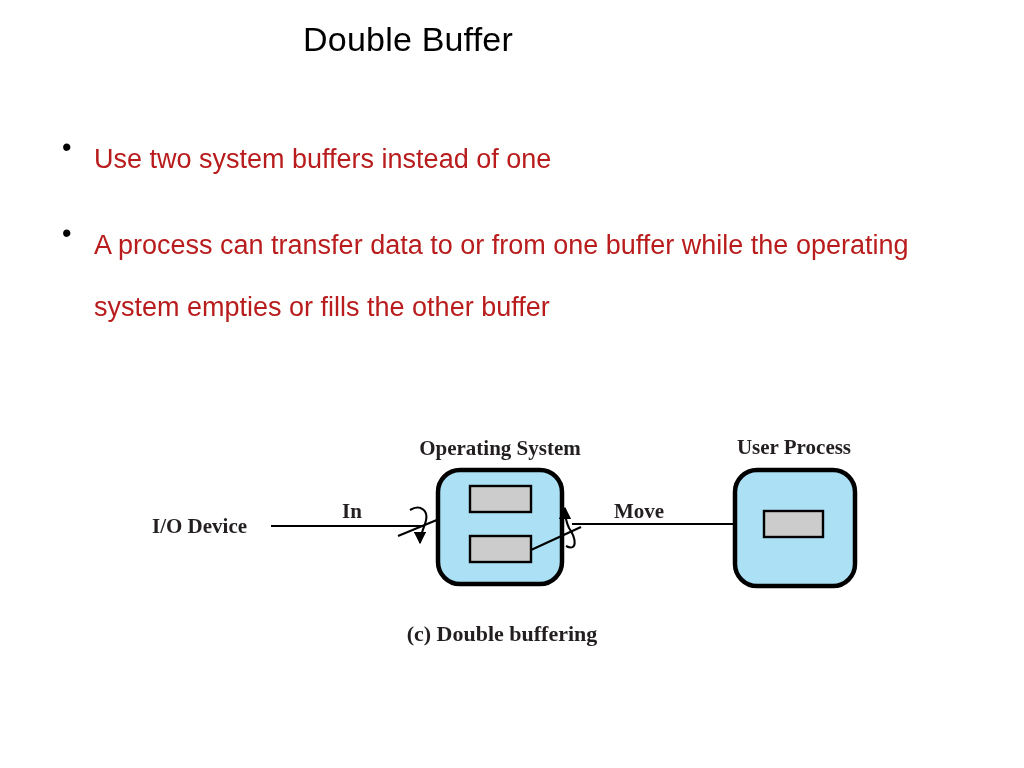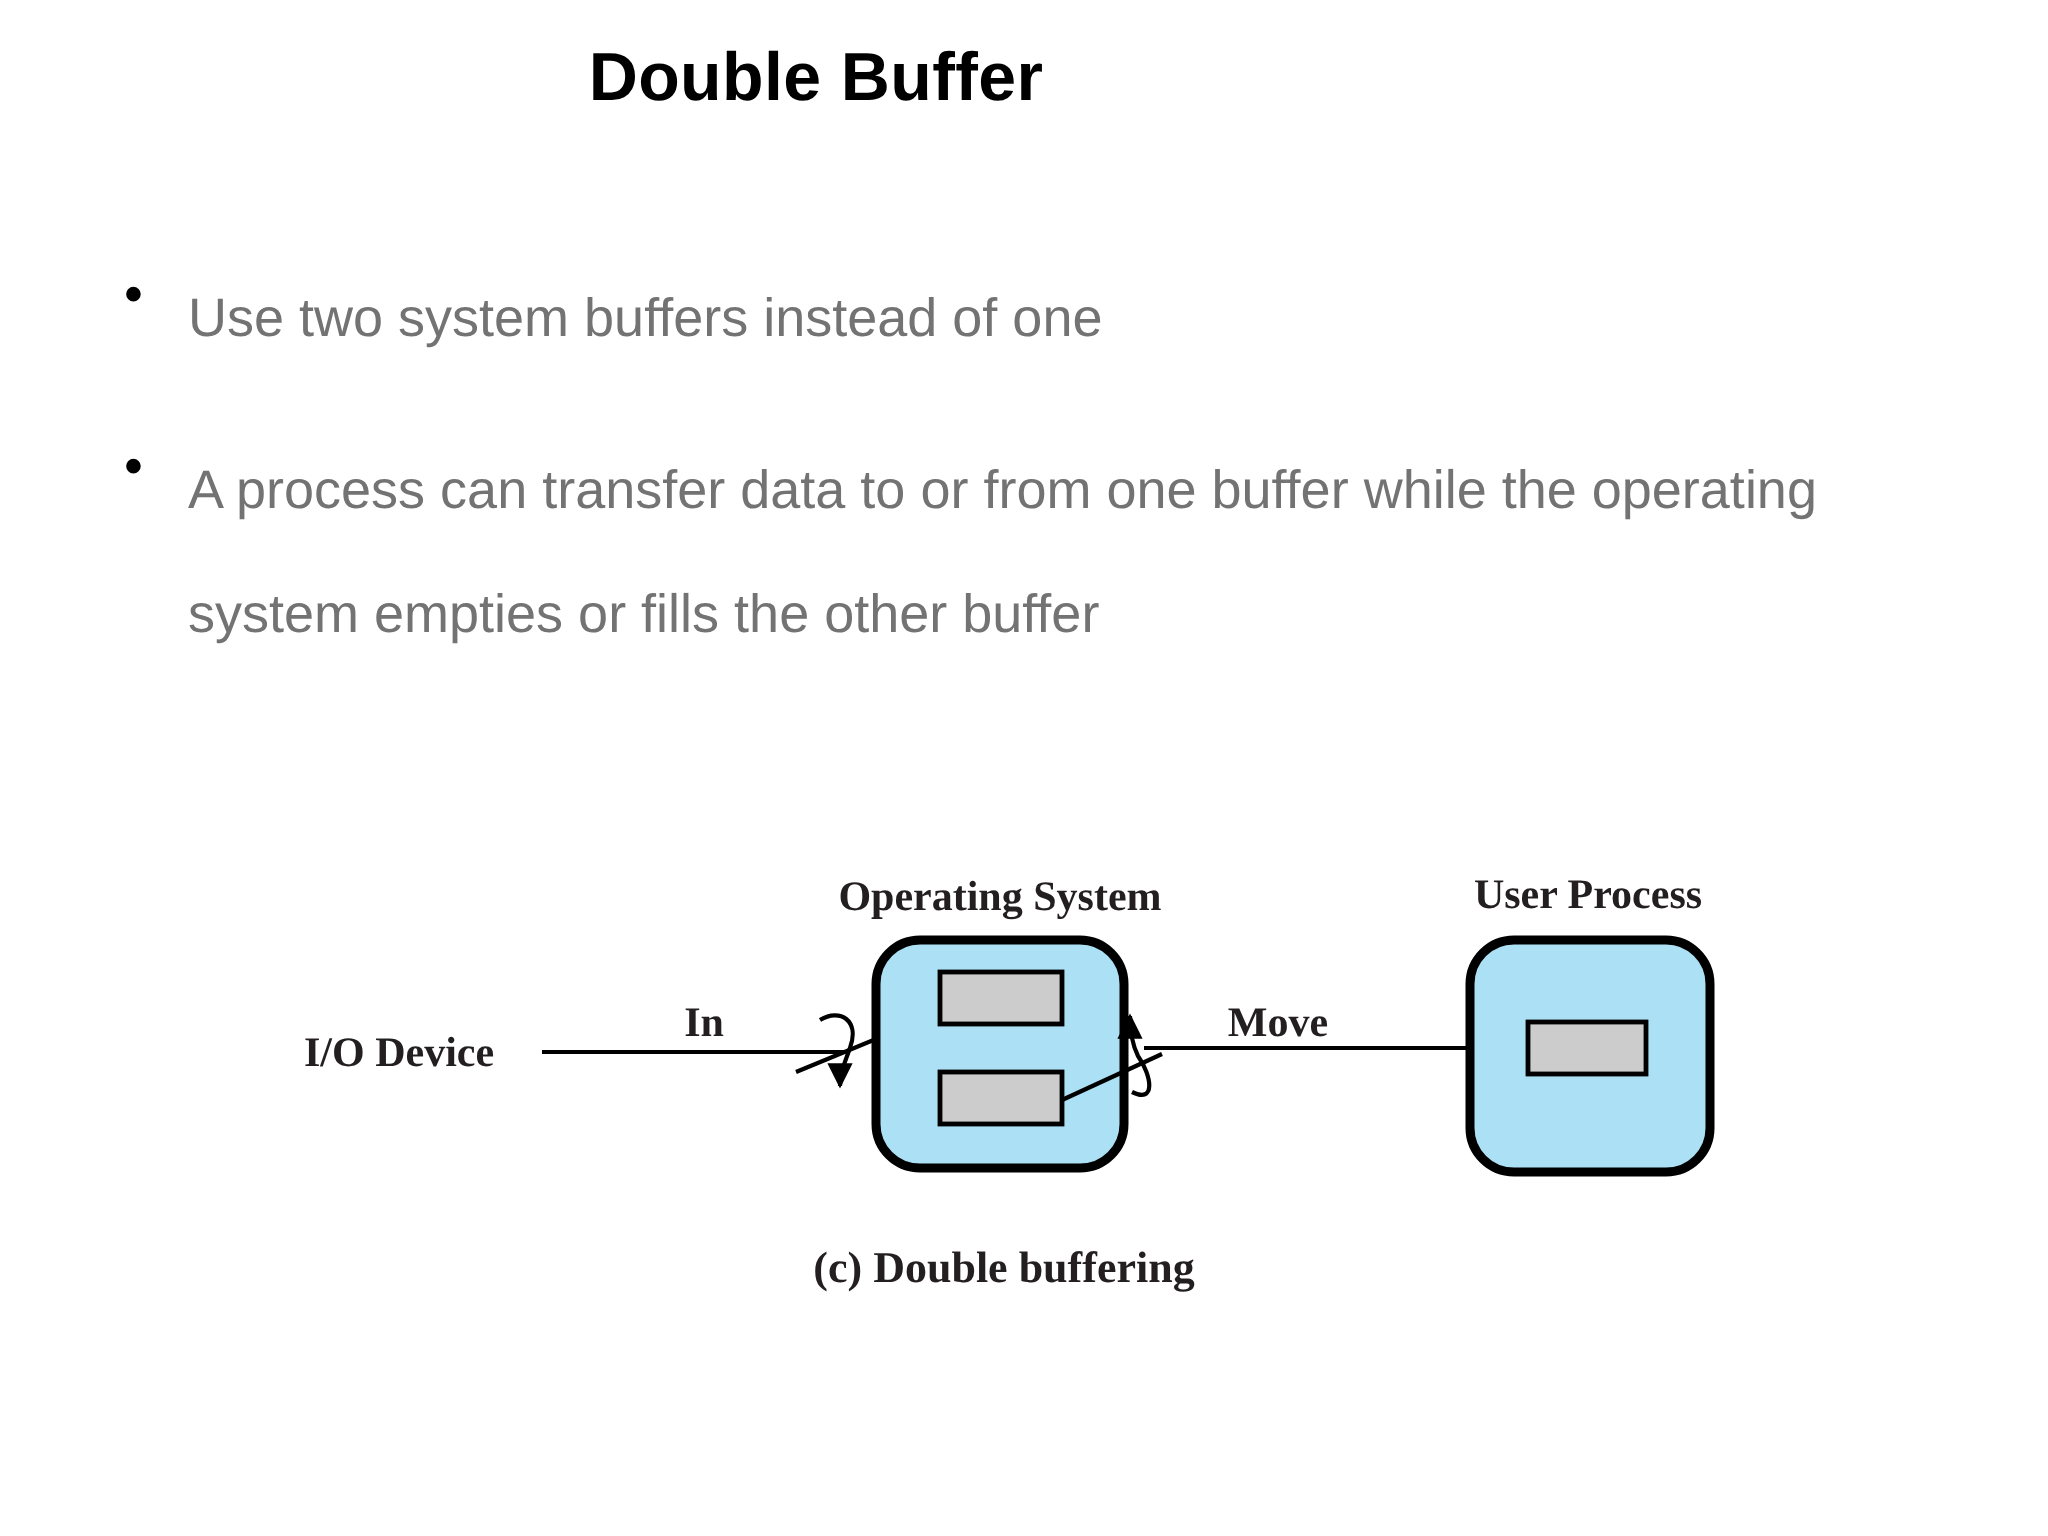--- a/index.html
+++ b/index.html
@@ -17,21 +17,21 @@
   }
 
   
   .slide-title {
     position: absolute;
     top: 20px;
     left: 0;
     width: 816px;
     text-align: center;
     font-family: "Liberation Sans", sans-serif;
-    font-weight: bold;
+    font-weight: normal;
     font-size: 34px;
     letter-spacing: 0.2px;
     color: #000000;
   }
 
   
   .bullet-list {
     position: absolute;
     top: 128px;
     left: 56px;
@@ -50,21 +50,21 @@
     color: #000000;
     text-align: left;
     padding-left: 6px;
     box-sizing: border-box;
   }
   .bullet-text {
     flex: 1 1 auto;
     font-family: "Liberation Sans", sans-serif;
     font-size: 27px;
     line-height: 62px;
-    color: #737373;
+    color: #b91c1c;
     max-width: 830px;
   }
 
   
   .figure {
     position: absolute;
     left: 0;
     top: 400px;
     width: 932px;
     height: 280px;

